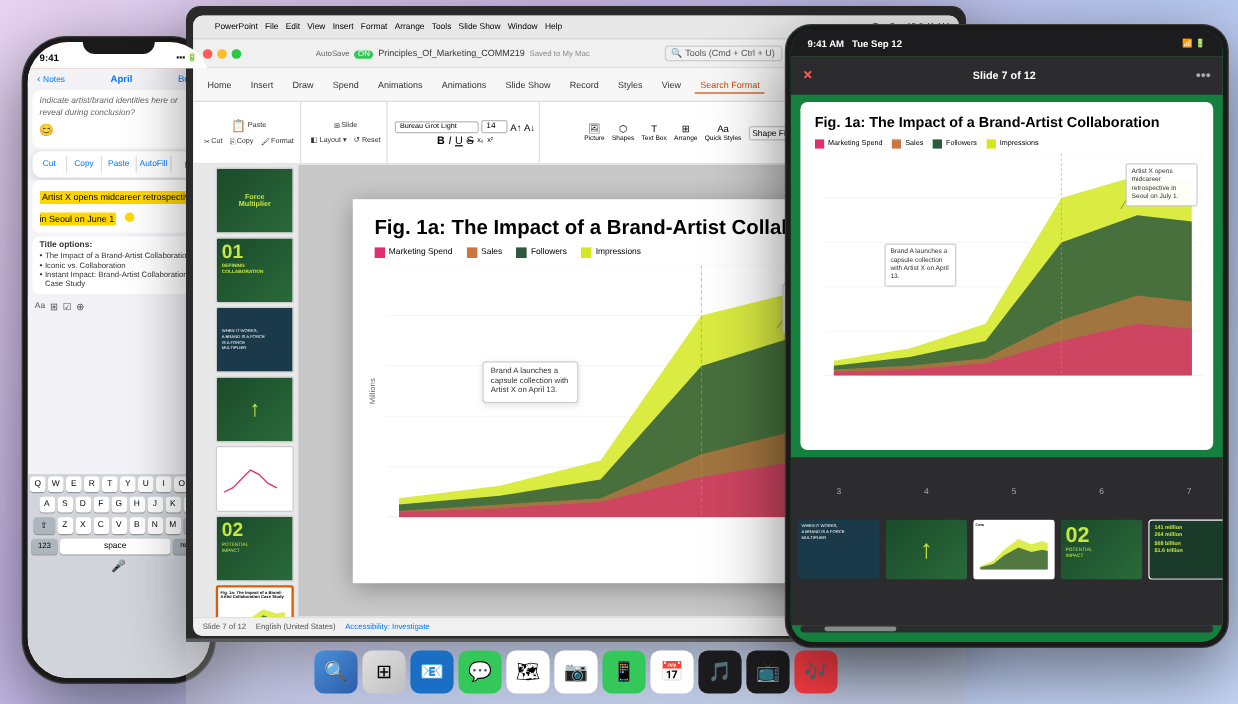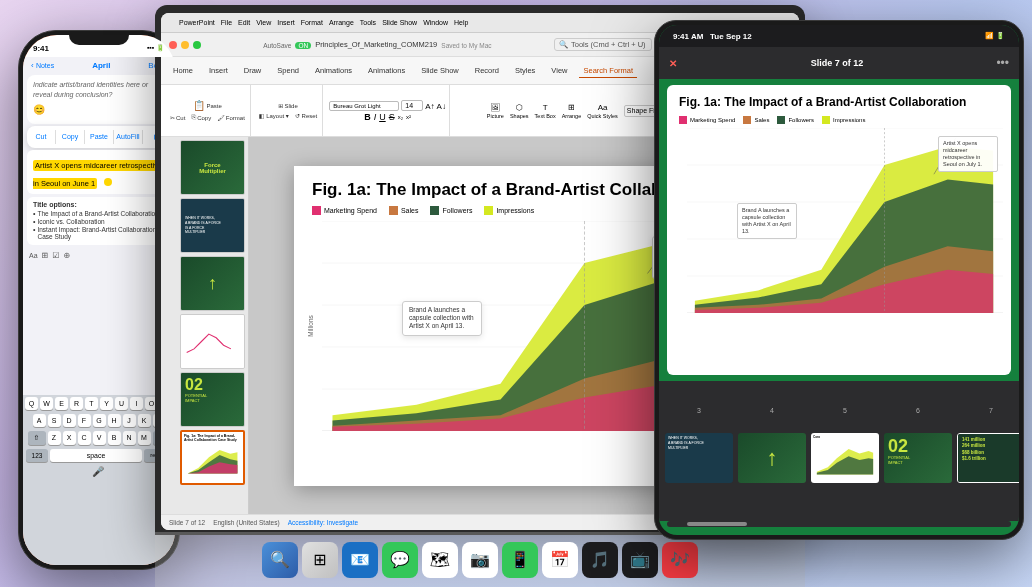--- a/index.html
+++ b/index.html
@@ -871,20 +871,29 @@
       </div>
 
       <div class="pp-main">
 
         <div class="slide-panel">
           <div class="slide-thumb-wrapper">
 
             <div class="slide-thumb">
               <div class="mini-slide-green">
                 <div class="mini-slide-text">Force<br>Multiplier</div>
+              </div>
+            </div>
+          </div>
+          <div class="slide-thumb-wrapper">
+
+            <div class="slide-thumb">
+              <div style="background:linear-gradient(135deg,#1a4a2a,#2a6a3a);width:100%;height:100%;padding:4px">
+                <div style="color:#c8e640;font-size:16px;font-weight:900;line-height:1">01</div>
+                <div style="color:#c8e640;font-size:4px;font-weight:600;text-transform:uppercase">Defining<br>Collaboration</div>
               </div>
             </div>
           </div>
           <div class="slide-thumb-wrapper">
 
             <div class="slide-thumb">
               <div style="background:#1a3a4a;width:100%;height:100%;padding:4px;display:flex;flex-direction:column;justify-content:center">
                 <div style="color:#fff;font-size:3.5px;line-height:1.4">WHEN IT WORKS,<br>A BRAND IS A FORCE<br>IS A FORCE<br>MULTIPLIER</div>
               </div>
             </div>

